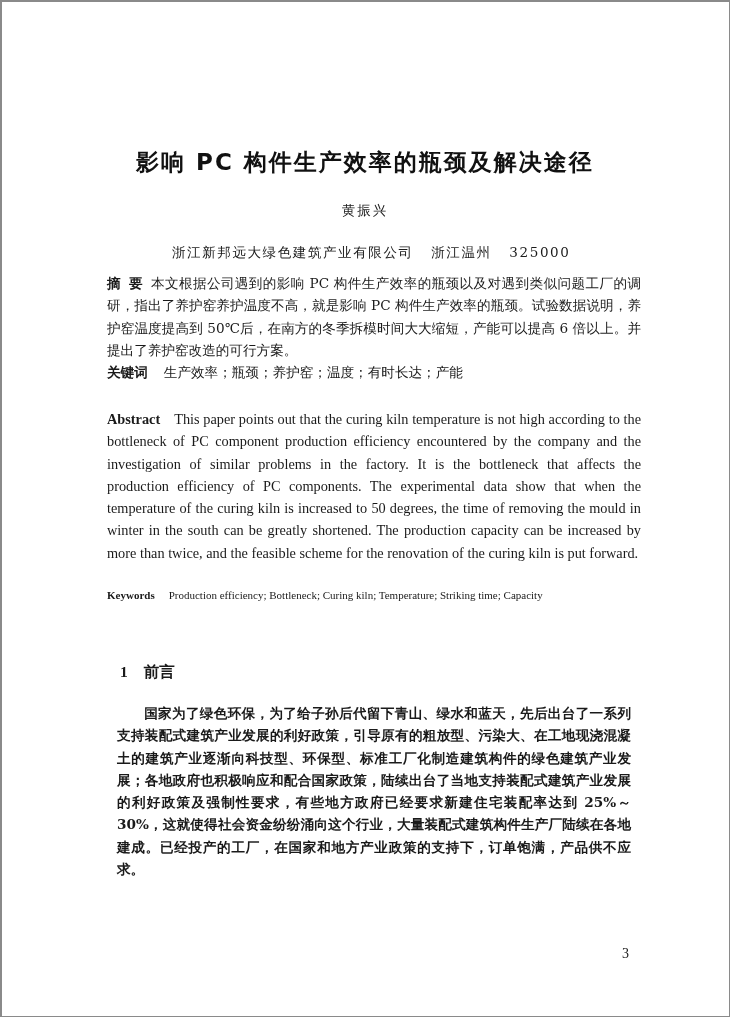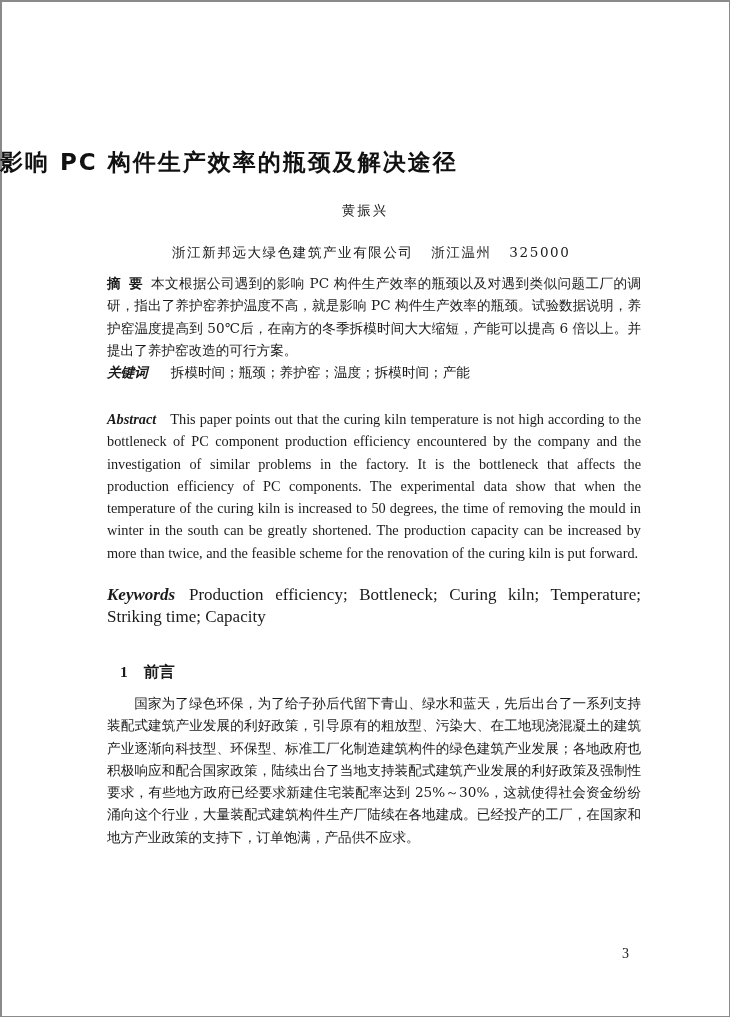--- a/index.html
+++ b/index.html
@@ -6,68 +6,68 @@
   body {
     width: 730px; height: 1017px; background: #ffffff; position: relative; overflow: hidden;
     font-family: "DejaVu Serif", "Liberation Serif", serif; color: #1a1a1a;
   }
   .page-frame {
     position: absolute; left: 0; top: 0; width: 730px; height: 1017px; box-sizing: border-box;
     border-left: 2px solid #8a8a8a; border-top: 2px solid #8a8a8a;
     border-right: 1px solid #8a8a8a; border-bottom: 1px solid #8a8a8a;
   }
   .title {
-    position: absolute; left: 0; width: 730px; top: 147px; 
+    position: absolute; left: 0; width: 730px; top: 147px; text-align: center;
     font-family: "DejaVu Sans", "Liberation Sans", sans-serif; font-weight: bold;
     font-size: 23px; letter-spacing: 2px; color: #111;
   }
   .author {
     position: absolute; left: 0; width: 730px; top: 202px; text-align: center;
     font-size: 13.5px; letter-spacing: 2px;
   }
   .affil {
     position: absolute; left: 172px; top: 244px; font-size: 13.5px; letter-spacing: 1.6px; white-space: pre;
   }
   .block {
     position: absolute; left: 107px; width: 534px; font-size: 13.6px; line-height: 22.3px;
     text-align: justify; text-justify: inter-character;
   }
   .abs-cn { top: 272px; }
   .kw-cn { top: 361px; }
   .abs-en { top: 408px; font-family: "Liberation Serif", serif; font-size: 14.3px; }
-  .kw-en { top: 584px; font-family: "Liberation Serif", serif; font-size: 17px; }
+  .kw-en { top: 584px; font-family: "Liberation Serif", serif; font-size: 11px; }
   .label-cn { font-family: "DejaVu Sans", sans-serif; font-weight: bold; letter-spacing: 8px; }
-  .label-cn.kw { letter-spacing: 0; margin-right: 23px; font-style: italic; }
-  .label-en { font-weight: bold; margin-right: 14px; font-style: italic; }
+  .label-cn.kw { letter-spacing: 0; margin-right: 16px; }
+  .label-en { font-weight: bold; margin-right: 14px; }
   .sec-head {
     position: absolute; left: 120px; top: 662px; font-size: 15.5px; font-weight: bold;
     font-family: "DejaVu Sans", sans-serif;
   }
   .sec-num { font-family: "Liberation Serif", serif; margin-right: 16px; }
   .body-text { top: 692px; }
-  .body-text p { margin: 0; text-indent: 2em; }
+  .body-text p { margin: 10px; text-indent: 2em; font-weight: bold; }
   .page-num {
     position: absolute; left: 622px; top: 946px; font-family: "Liberation Serif", serif; font-size: 14px;
   }
 </style>
 </head>
 <body>
 
 <div class="page-frame"></div>
 
 <div class="title">影响 PC 构件生产效率的瓶颈及解决途径</div>
 <div class="author">黄振兴</div>
 <div class="affil">浙江新邦远大绿色建筑产业有限公司   浙江温州   325000</div>
 
 <div class="block abs-cn">
   <span class="label-cn">摘要</span><span>本文根据公司遇到的影响 PC 构件生产效率的瓶颈以及对遇到类似问题工厂的调研，指出了养护窑养护温度不高，就是影响 PC 构件生产效率的瓶颈。试验数据说明，养护窑温度提高到 50℃后，在南方的冬季拆模时间大大缩短，产能可以提高 6 倍以上。并提出了养护窑改造的可行方案。</span>
 </div>
 
 <div class="block kw-cn">
-  <span class="label-cn kw">关键词</span><span>拆模时间；瓶颈；养护窑；温度；拆模时间；产能</span>
+  <span class="label-cn kw">关键词</span><span>生产效率；瓶颈；养护窑；温度；有时长达；产能</span>
 </div>
 
 <div class="block abs-en">
   <span class="label-en">Abstract</span><span>This paper points out that the curing kiln temperature is not high according to the bottleneck of PC component production efficiency encountered by the company and the investigation of similar problems in the factory. It is the bottleneck that affects the production efficiency of PC components. The experimental data show that when the temperature of the curing kiln is increased to 50 degrees, the time of removing the mould in winter in the south can be greatly shortened. The production capacity can be increased by more than twice, and the feasible scheme for the renovation of the curing kiln is put forward.</span>
 </div>
 
 <div class="block kw-en">
   <span class="label-en">Keywords</span><span>Production efficiency; Bottleneck; Curing kiln; Temperature; Striking time; Capacity</span>
 </div>
 

